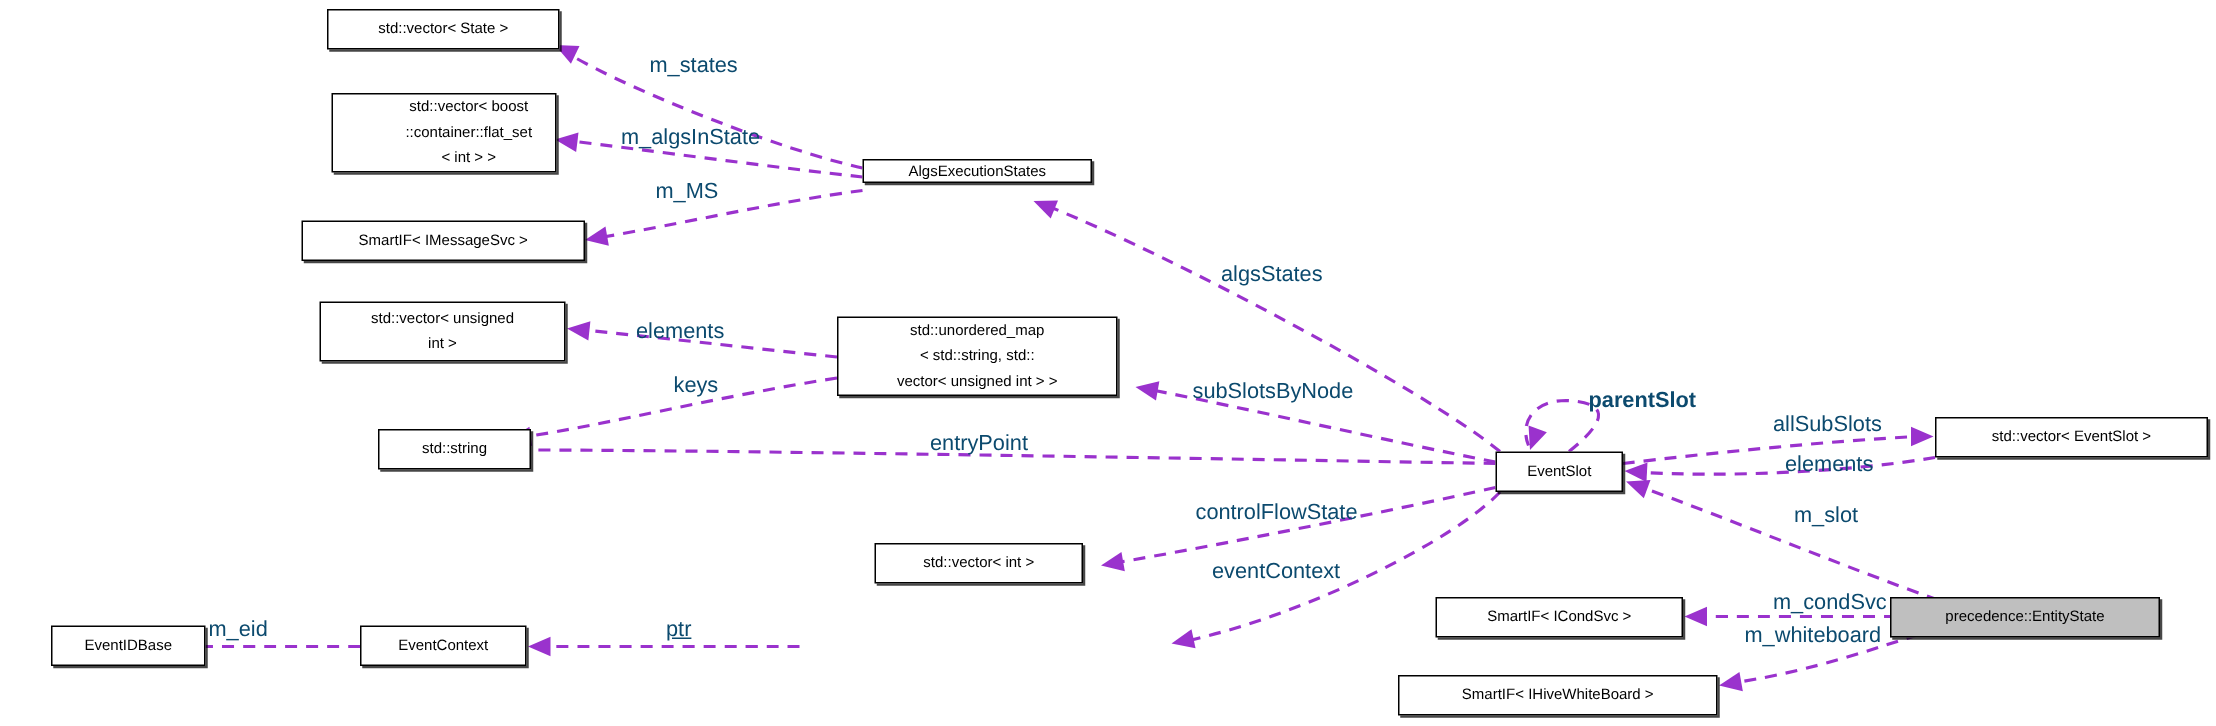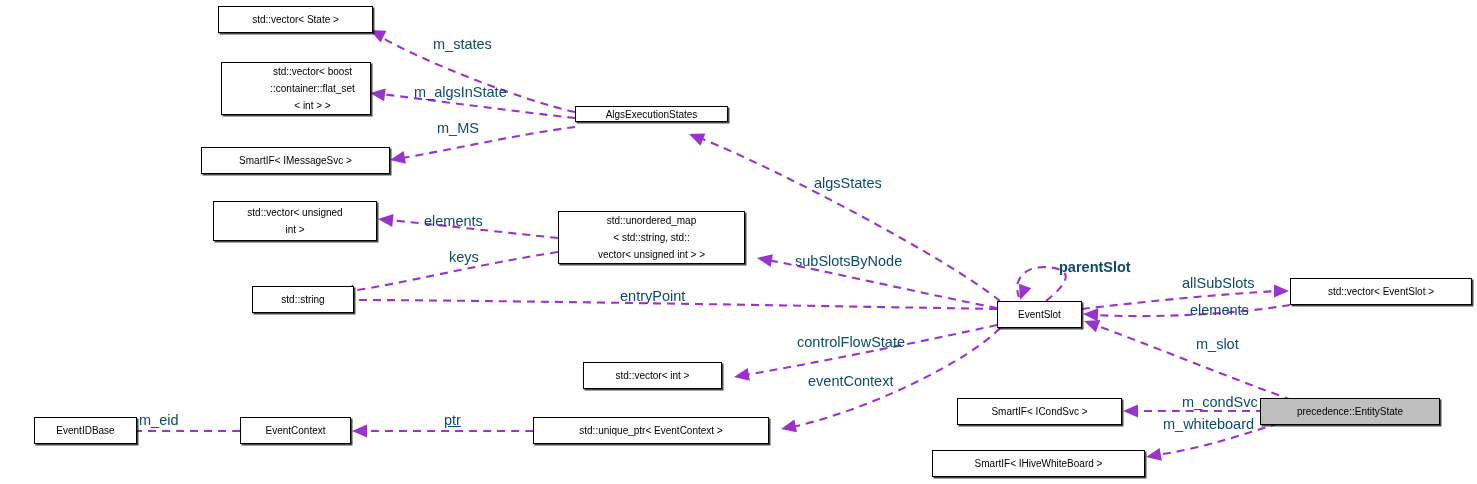--- a/index.html
+++ b/index.html
@@ -133,14 +133,13 @@
 vector&lt; unsigned int &gt; &gt;</span></div>
     <div class="node" style="left: 252px; top: 286px; width: 102px; height: 27px;"><span class="node-label">std::string</span></div>
     <div class="node" style="left: 997px; top: 301px; width: 85px; height: 27px;"><span class="node-label">EventSlot</span></div>
     <div class="node" style="left: 1290px; top: 278px; width: 182px; height: 27px;"><span class="node-label">std::vector&lt; EventSlot &gt;</span></div>
     <div class="node" style="left: 583px; top: 362px; width: 139px; height: 27px;"><span class="node-label">std::vector&lt; int &gt;</span></div>
     <div class="node" style="left: 957px; top: 398px; width: 165px; height: 27px;"><span class="node-label">SmartIF&lt; ICondSvc &gt;</span></div>
     <div class="node" style="left: 932px; top: 450px; width: 213px; height: 27px;"><span class="node-label">SmartIF&lt; IHiveWhiteBoard &gt;</span></div>
     <div class="node highlight" style="left: 1260px; top: 398px; width: 180px; height: 27px;"><span class="node-label">precedence::EntityState</span></div>
     <div class="node" style="left: 6px; top: 417px; width: 103px; height: 27px; margin-left: 28px;"><span class="node-label">EventIDBase</span></div>
     <div class="node" style="left: 240px; top: 417px; width: 111px; height: 27px;"><span class="node-label">EventContext</span></div>
-    <div class="node" style="left: 533px; top: 417px; width: 236px; height: 27px;"><span class="node-label">std::unique_ptr&lt; EventContext &gt;</span></div>
   </div>
 
 </body></html>

